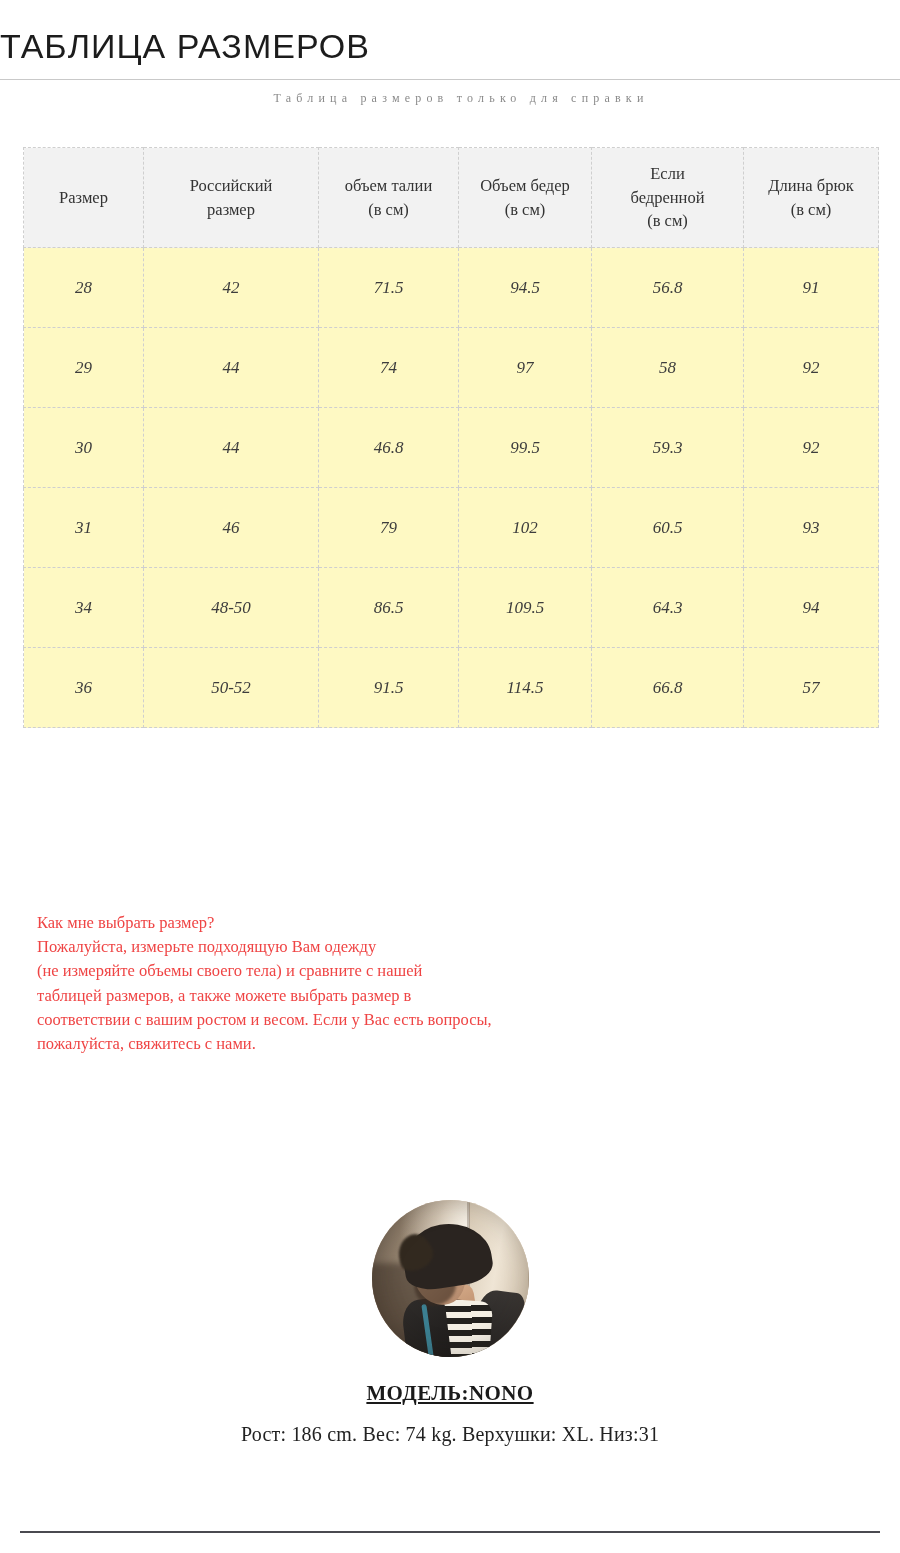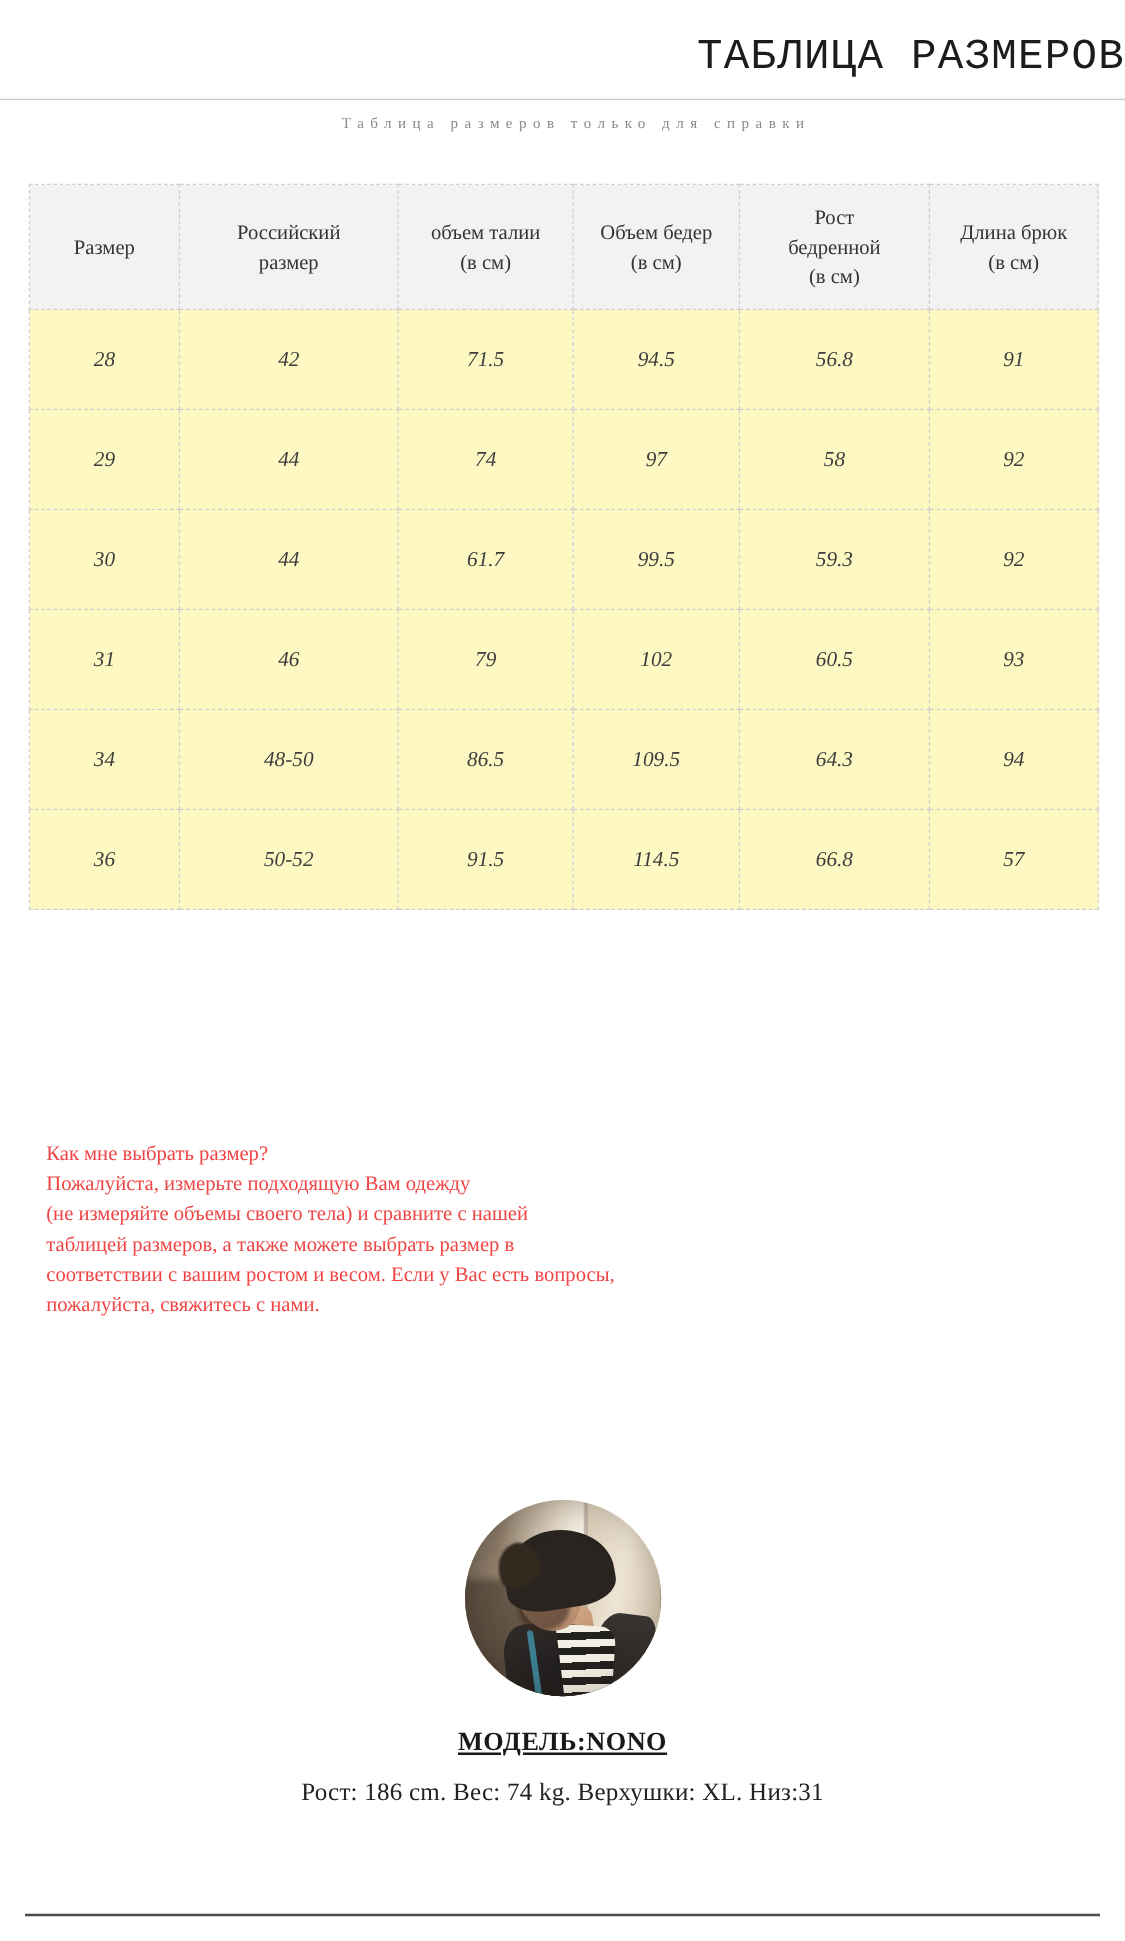--- a/index.html
+++ b/index.html
@@ -16,22 +16,22 @@
     overflow: hidden;
   }
 
   
   .header-wrap {
     position: relative;
     width: 900px;
     padding-top: 26px;
   }
   .page-title {
-    text-align: right;
-    font-family: Liberation Mono, monospace;
+    text-align: left;
+    font-family: Liberation Sans, sans-serif;
     font-size: 34px;
     font-weight: 400;
     letter-spacing: 1px;
     color: #1c1c1c;
     line-height: 1.2;
     margin: 0;
     padding-bottom: 8px;
     position: relative;
     z-index: 2;
   }
@@ -342,21 +342,21 @@
         </th>
         <th>
           <span>объем талии</span><br>
           <span>(в см)</span>
         </th>
         <th>
           <span>Объем бедер</span><br>
           <span>(в см)</span>
         </th>
         <th>
-          <span>Рост</span><br>
+          <span>Если</span><br>
           <span>бедренной</span><br>
           <span>(в см)</span>
         </th>
         <th>
           <span>Длина брюк</span><br>
           <span>(в см)</span>
         </th>
       </tr>
     </thead>
     <tbody>
@@ -372,21 +372,21 @@
         <td>29</td>
         <td>44</td>
         <td>74</td>
         <td>97</td>
         <td>58</td>
         <td>92</td>
       </tr>
       <tr>
         <td>30</td>
         <td>44</td>
-        <td>61.7</td>
+        <td>46.8</td>
         <td>99.5</td>
         <td>59.3</td>
         <td>92</td>
       </tr>
       <tr>
         <td>31</td>
         <td>46</td>
         <td>79</td>
         <td>102</td>
         <td>60.5</td>

